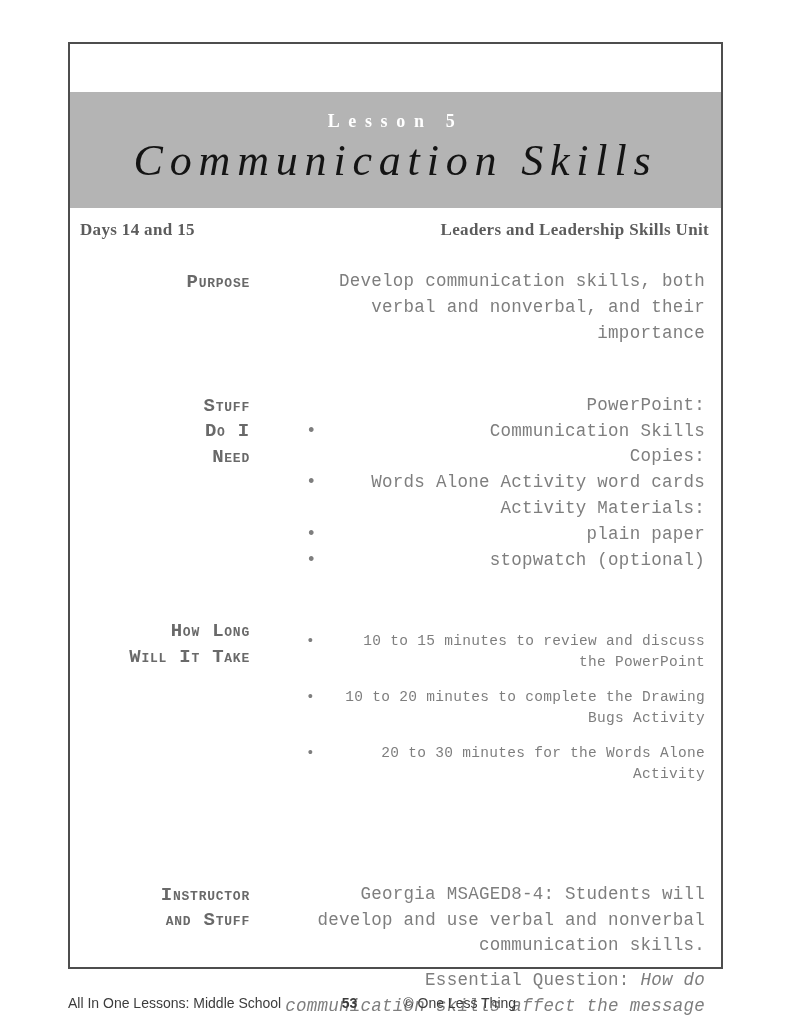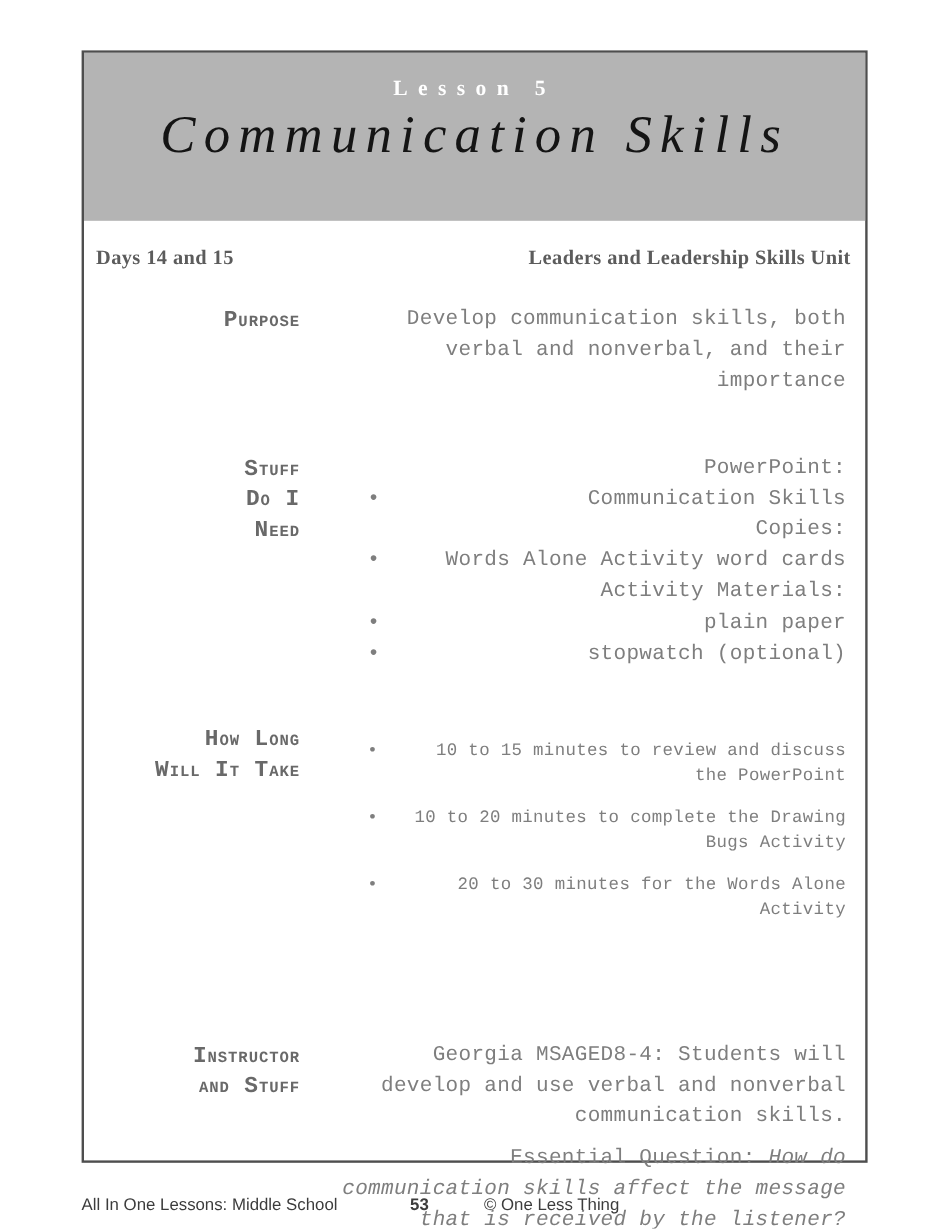--- a/index.html
+++ b/index.html
@@ -14,23 +14,24 @@
   .doc-box {
     position:absolute;
     left:68px; top:42px;
     width:655px; height:927px;
     border:2px solid #4e4e4e;
     background:#ffffff;
   }
   
   .banner {
     background:#b4b4b4;
-    height:140px;
+    height:116px;
     text-align:center;
     padding-top:19px;
+    margin-top:48px;
   }
   .overline {
     color:#ffffff;
     font-weight:bold;
     font-size:18px;
     letter-spacing:0.48em;
   }
   .doc-title {
     margin-top:5px;
     color:#141414;
@@ -38,21 +39,21 @@
     font-weight:normal;
     font-size:44px;
     letter-spacing:0.155em;
     line-height:1.1;
     white-space:nowrap;
   }
   
   .meta-row {
     display:flex;
     justify-content:space-between;
-    padding:21px 12px 0 10px;
+    padding:12px 12px 0 10px;
     font-weight:bold;
     font-size:17px;
     color:#5c5c5c;
     letter-spacing:0.02em;
   }
   
   .section { display:flex;font-family:Liberation Mono, monospace; }
   .section.purpose   { margin-top:29px; }
   .section.need      { margin-top:46px; }
   .section.duration  { margin-top:44px; }

